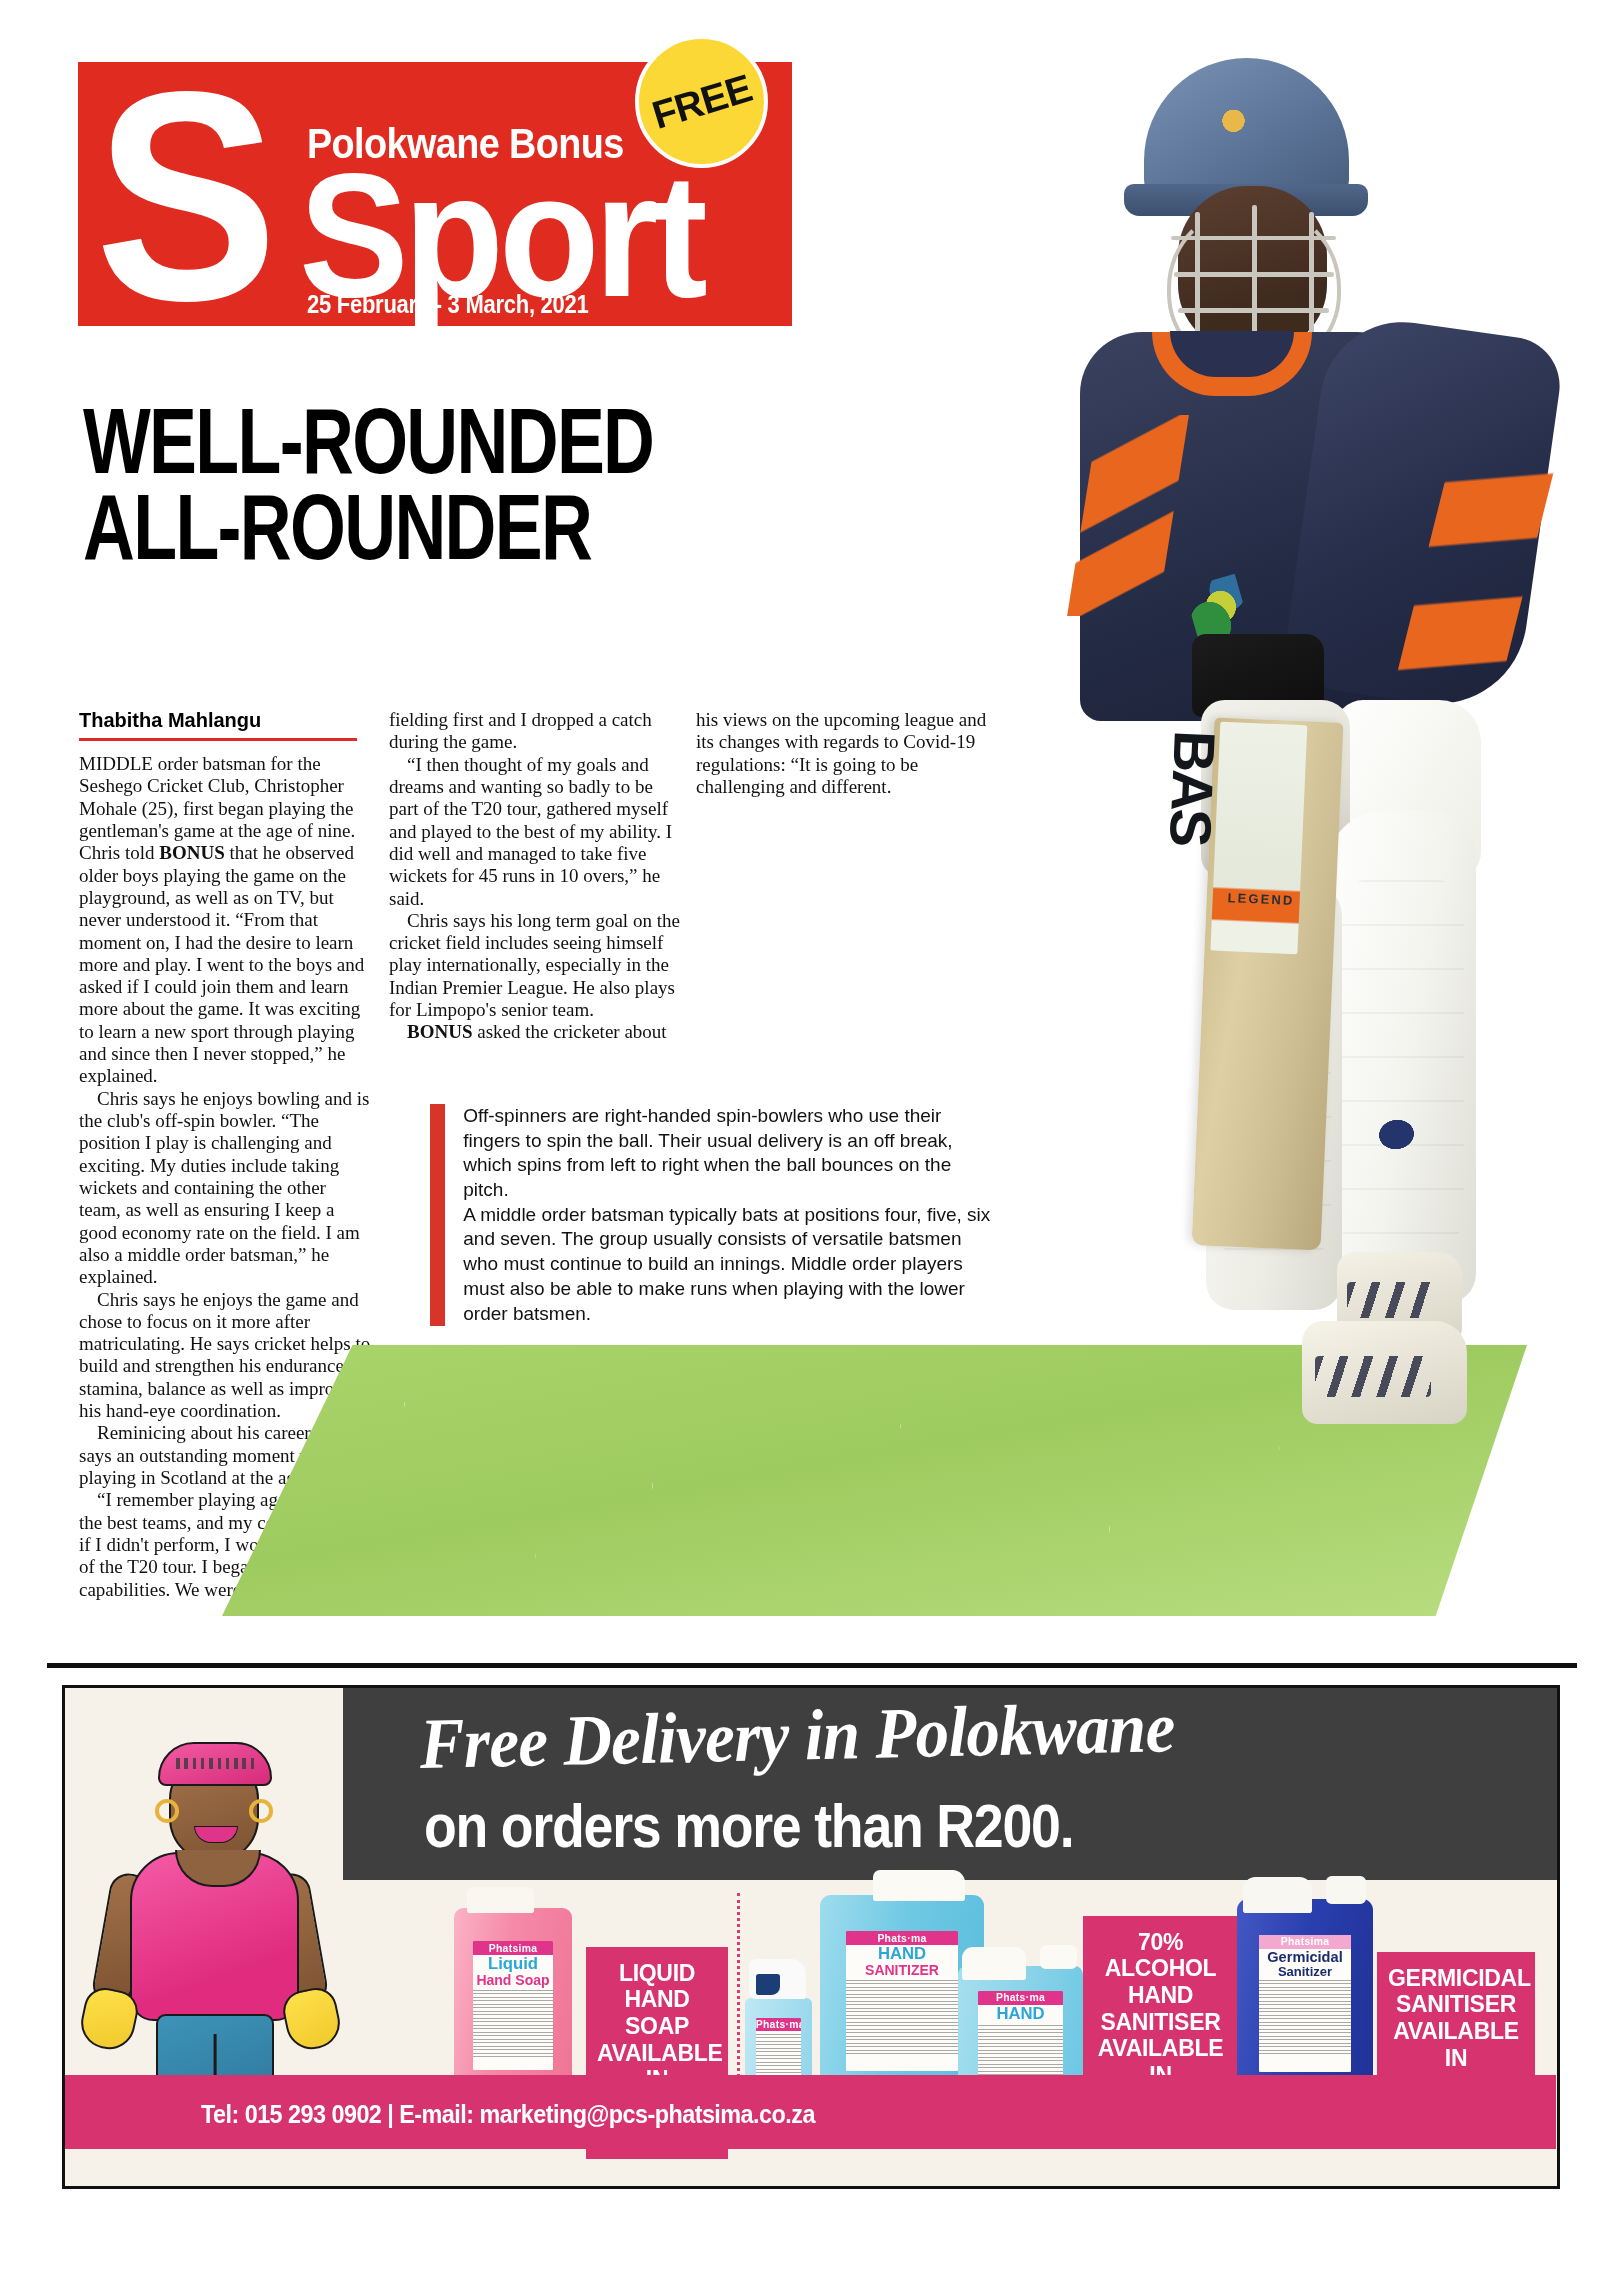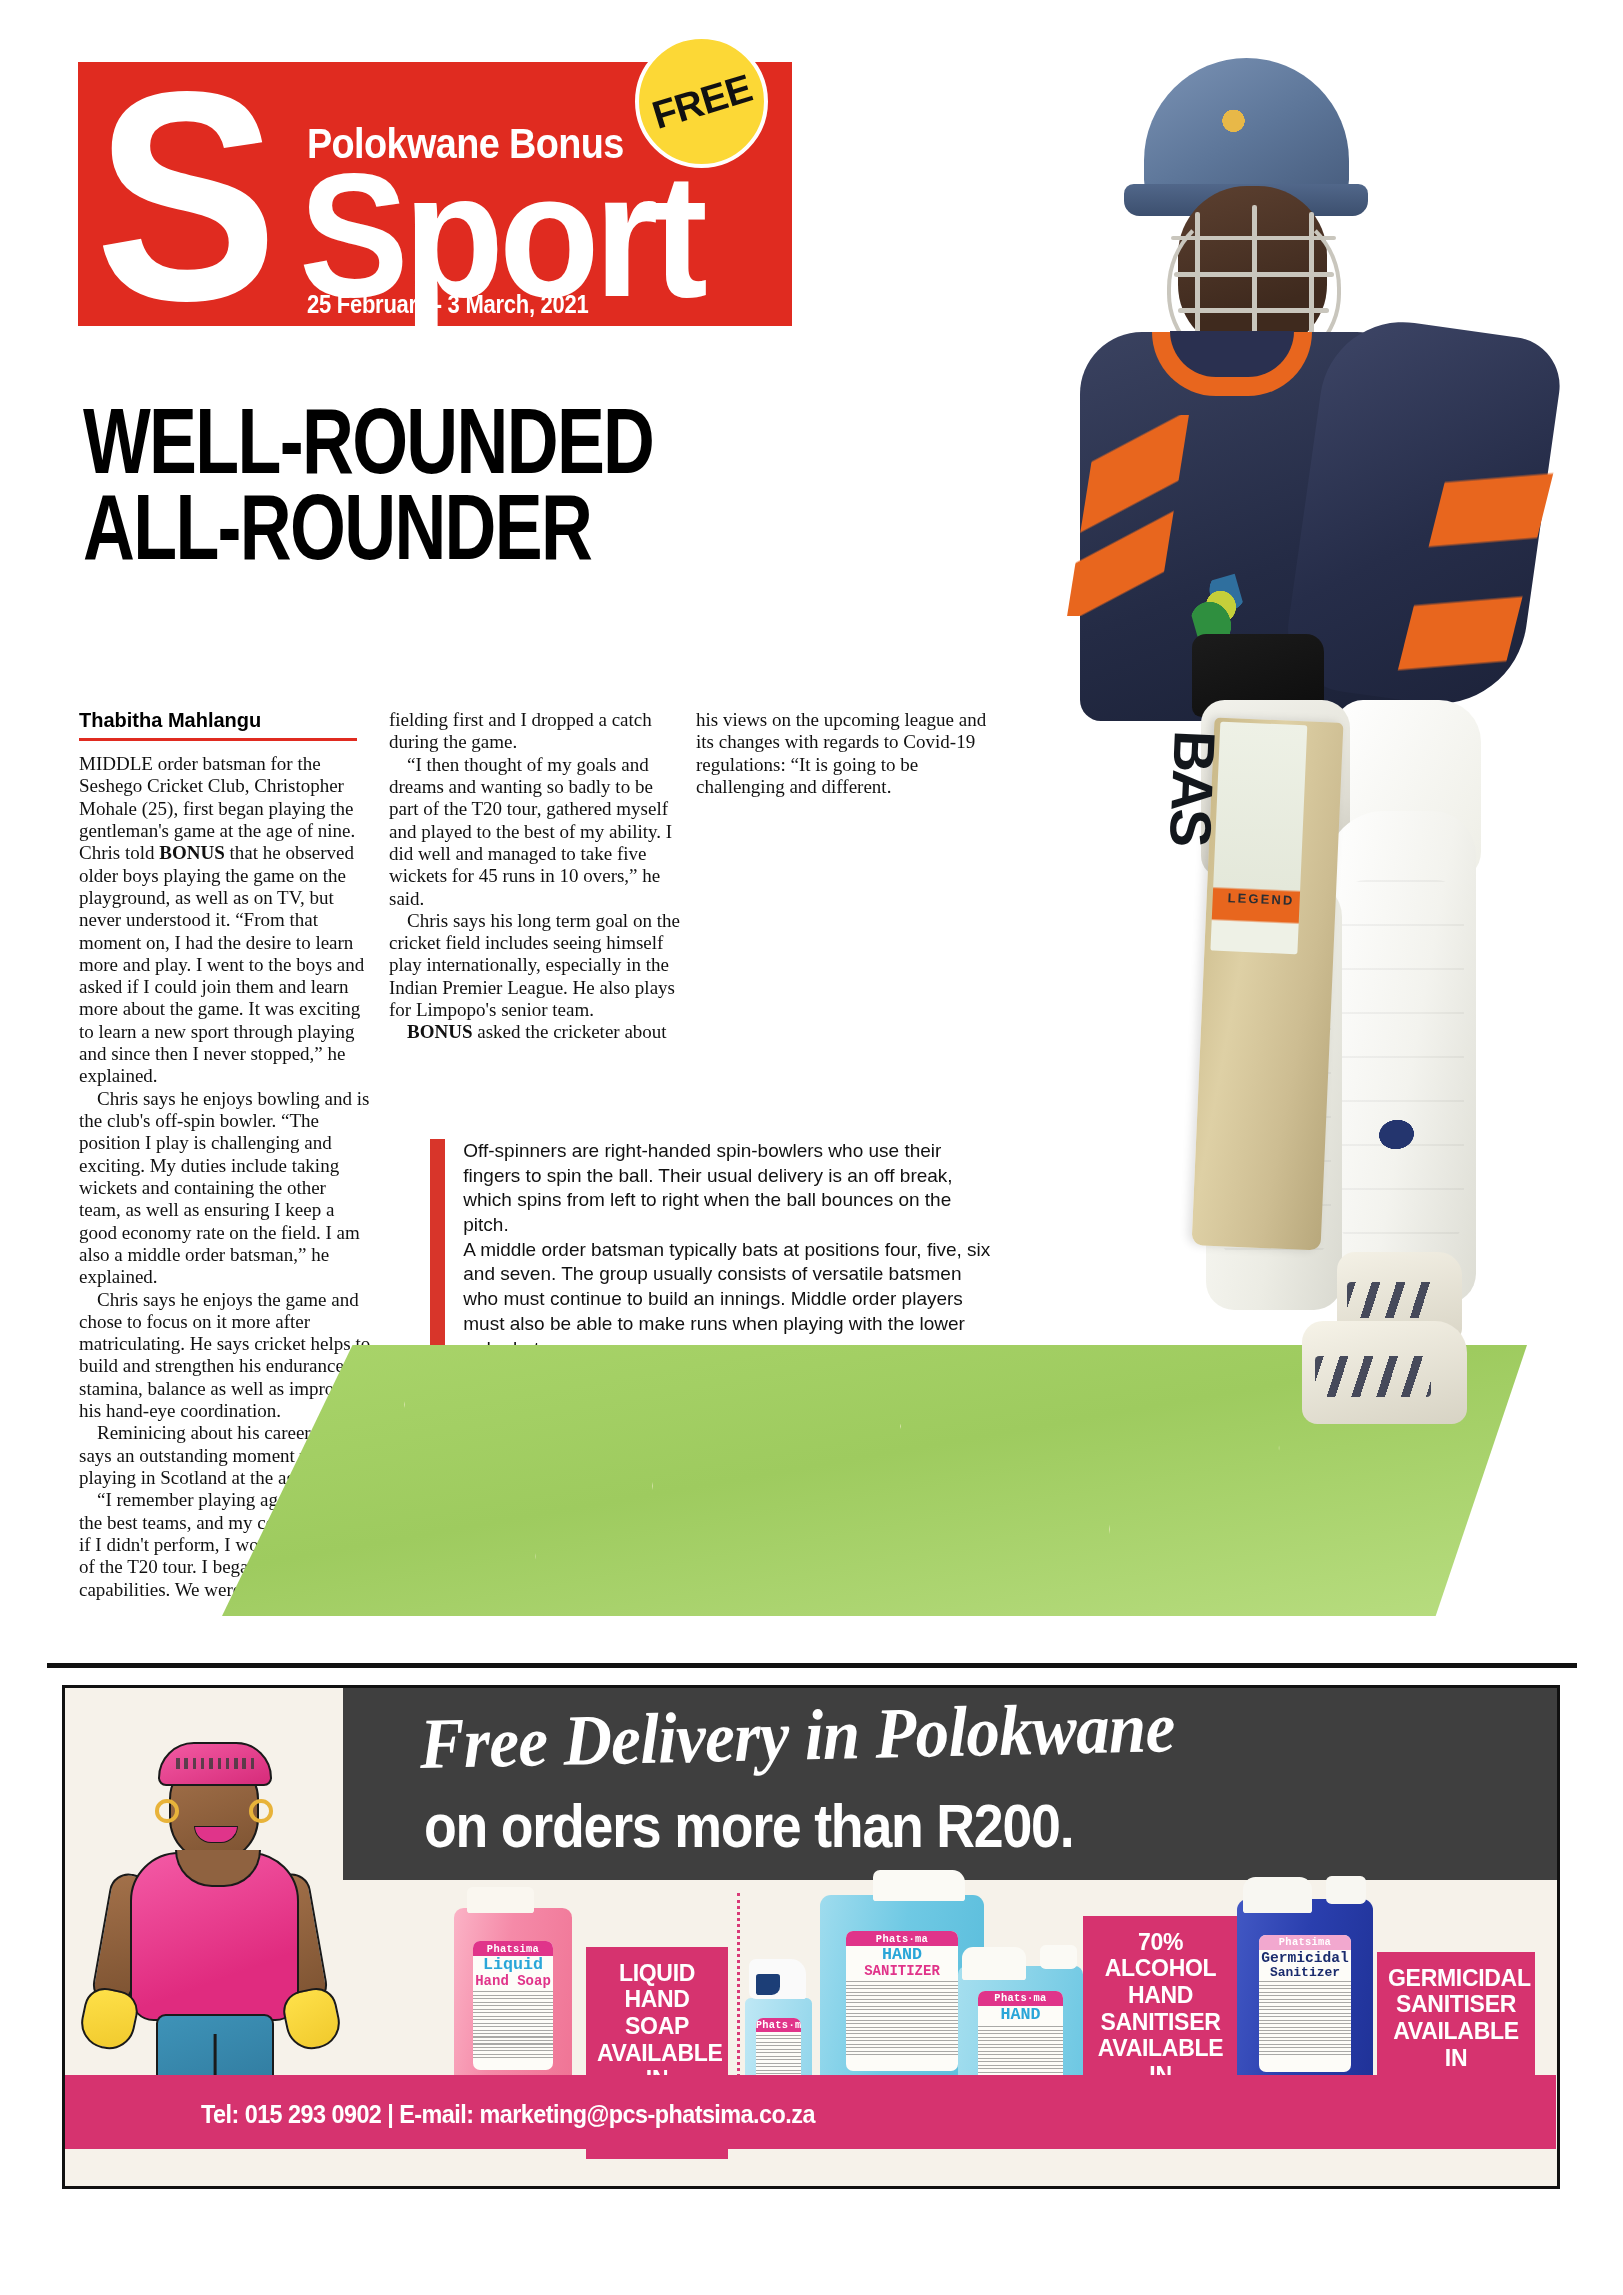--- a/index.html
+++ b/index.html
@@ -91,21 +91,21 @@
   .col p { text-indent: 18px; margin: 0; }
   .col p.first { text-indent: 0; }
   .col b { font-weight: bold; }
   #col1 { left: 79px; top: 753px; width: 292px; }
   #col2 { left: 389px; top: 709px; width: 292px; }
   #col3 { left: 696px; top: 709px; width: 292px; }
 
   
   .factbox {
     position: absolute; left: 430px; top: 1104px;
-    width: 562px; display: flex; gap: 18px; margin-top: 35px;
+    width: 562px; display: flex; gap: 18px;
   }
   .factbox .bar { width: 15.3px; background: #d8352a; flex: none; }
   .factbox .ftext {
     font-family: "Liberation Sans", sans-serif;
     font-size: 19px; line-height: 1.3; color: #111;
   }
   .factbox .ftext p { margin: 0; }
 
   
   .photo { position: absolute; left: 916px; top: 54px; width: 625px; height: 1597px; }
@@ -385,22 +385,22 @@
     left:389px; top:28px; width:118px; height:208px;
     background: linear-gradient(100deg,#fbb3c6 0%, #f58aa8 40%, #ef7394 100%);
     border-radius: 9.7px 9.7px 12.5px 12.5px;
   }
   .b-soap .cap {
     position:absolute; left:12.5px; top:-21px; width:67px; height:26px;
     background:#faf7f0; border-radius:5.6px 5.6px 2.8px 2.8px;
   }
   .b-lbl {
     position:absolute; left:16%; top:16%; width:68%; height:62%;
-    background:#fdfcf8; border-radius:7px; overflow:hidden;
-    font-family:Liberation Mono, monospace;
+    background:#fdfcf8; border-radius:1px; overflow:hidden;
+    font-family:Liberation Sans, sans-serif;
   }
   .b-lbl .brand {
     font-size:10.4px; font-weight:bold; color:#fff; background:#e0348a;
     text-align:center; padding:1.4px 0; letter-spacing:0.3px;
   }
   .b-lbl .t1 { font-size:16.7px; font-weight:bold; color:#2aa6d8; text-align:center; line-height:1; margin-top:1.4px; }
   .b-lbl .t2 { font-size:14px; font-weight:bold; color:#e0348a; text-align:center; line-height:1; }
   .b-lbl .fine {
     margin-top:2.8px; padding:0 2.8px;
     background: repeating-linear-gradient(180deg, #555 0 1px, transparent 1px 3.5px);

